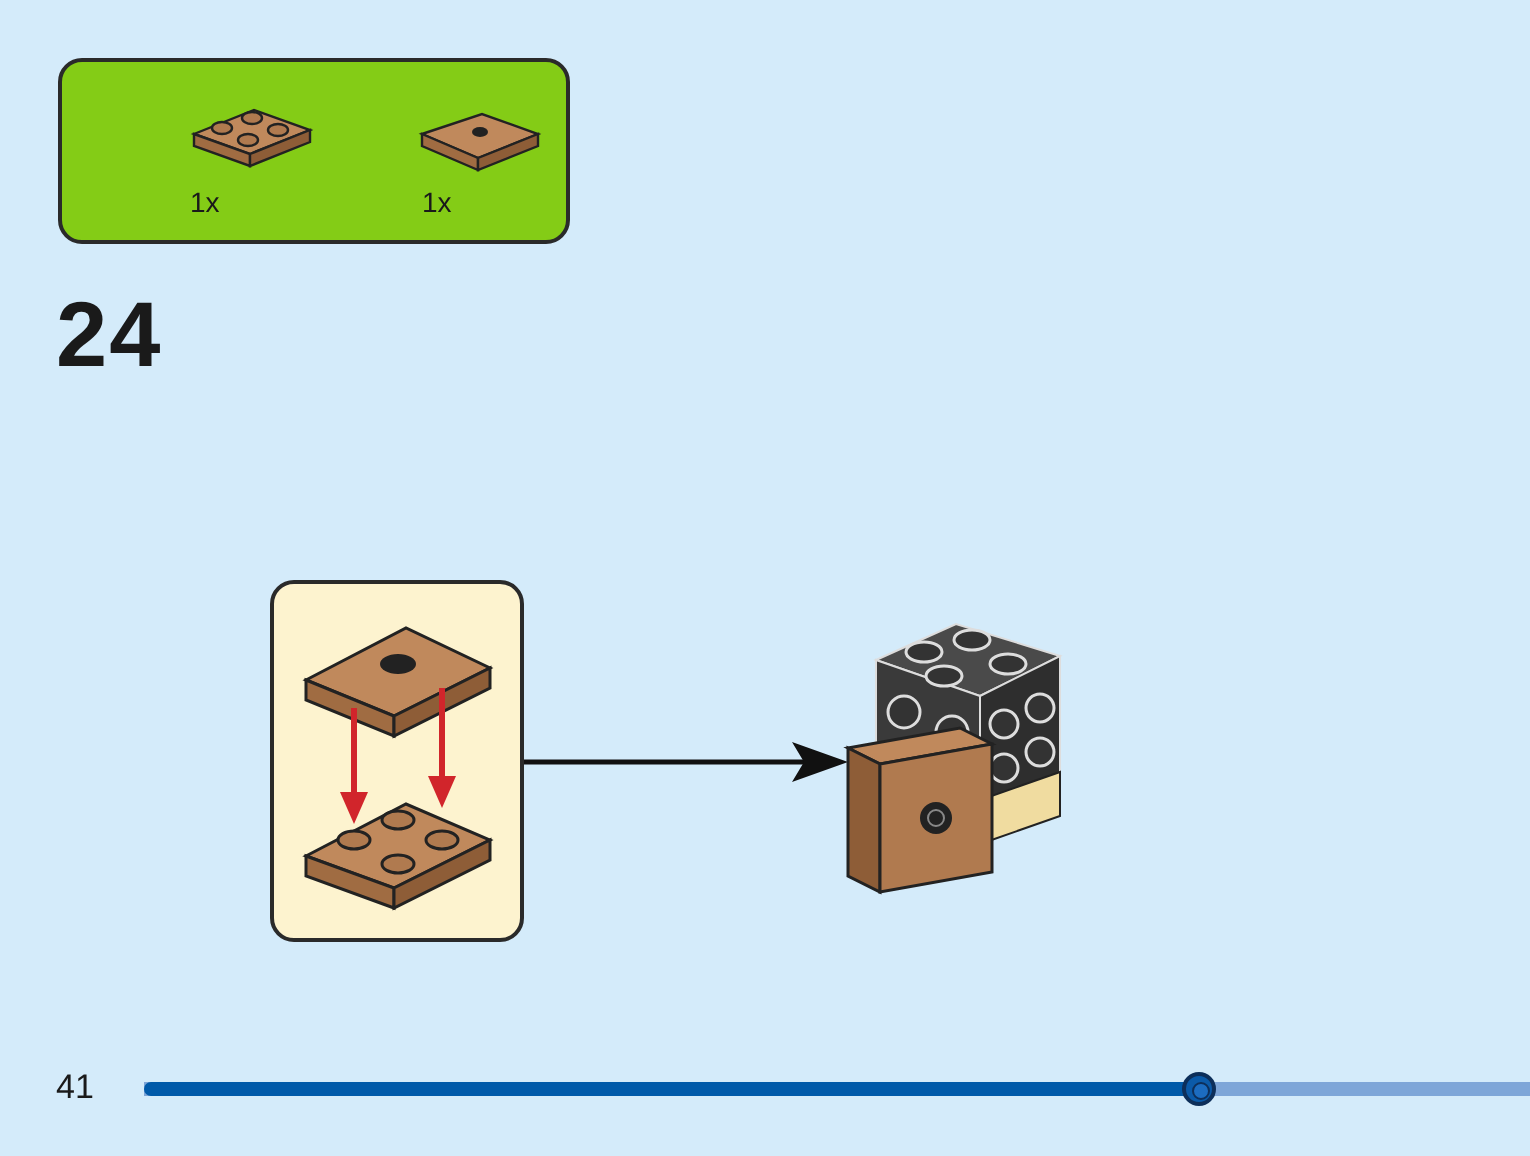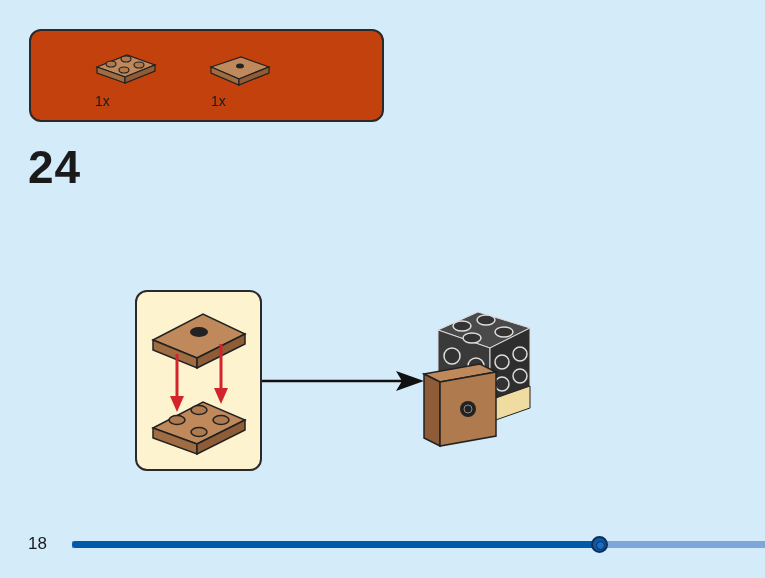--- a/index.html
+++ b/index.html
@@ -1,17 +1,17 @@
 <!DOCTYPE html>
 <html><head>
 <meta charset="utf-8">
 <style>
   html, body { margin:0; padding:0; }
   body { width:765px; height:578px; background:#d4ebfa; position:relative; overflow:hidden; font-family:"Liberation Sans", sans-serif; }
-  .parts-box { position:absolute; left:29px; top:29px; width:355px; height:93px; background:#c2410c; border:2px solid #2a2a2a; border-radius:12px; box-sizing:border-box; }
+  .parts-box { position:absolute; left:29px; top:29px; width:256px; height:93px; background:#84cc16; border:2px solid #2a2a2a; border-radius:12px; box-sizing:border-box; }
   .part { position:absolute; }
   .part-count { position:absolute; font-size:14px; color:#1a1a1a; }
   .step-number { position:absolute; left:28px; top:140px; font-size:46px; font-weight:bold; color:#1a1a1a; letter-spacing:1px; }
   .callout { position:absolute; left:135px; top:290px; width:127px; height:181px; background:#fdf3cf; border:2px solid #2a2a2a; border-radius:12px; box-sizing:border-box; }
   .arrow { position:absolute; left:262px; top:370px; }
   .model { position:absolute; left:420px; top:300px; }
   .page-number { position:absolute; left:28px; top:534px; font-size:17px; color:#1a1a1a; }
   .progress { position:absolute; left:72px; top:541px; width:693px; height:7px; }
   .progress-track { position:absolute; left:0; top:0; width:100%; height:7px; background:#7ea6d8; }
   .progress-fill { position:absolute; left:0; top:0; height:7px; background:#005aa9; border-radius:4px 0 0 4px; }
@@ -89,19 +89,19 @@
       <circle cx="100" cy="76" r="7"></circle>
   </g>
   <polygon points="70,100 110,86 110,108 70,122" fill="#f0dca0" stroke="#222" stroke-width="1"></polygon>
   <polygon points="4,74 60,64 76,72 20,82" fill="#c0895c" stroke="#222" stroke-width="1.5"></polygon>
   <polygon points="4,74 20,82 20,146 4,138" fill="#8e5d37" stroke="#222" stroke-width="1.5"></polygon>
   <polygon points="20,82 76,72 76,136 20,146" fill="#b07a4f" stroke="#222" stroke-width="1.5"></polygon>
   <circle cx="48" cy="109" r="8" fill="#222"></circle>
   <circle cx="48" cy="109" r="4" fill="none" stroke="#888" stroke-width="1"></circle>
 </svg>
 
-<div class="page-number">18</div>
+<div class="page-number">41</div>
 
 <div class="progress">
   <div class="progress-track"></div>
   <div class="progress-fill" id="pfill" style="width: 76%;"></div>
   <div class="progress-knob" id="pknob" style="left: 76%;"></div>
 </div>
 
 </body></html>

